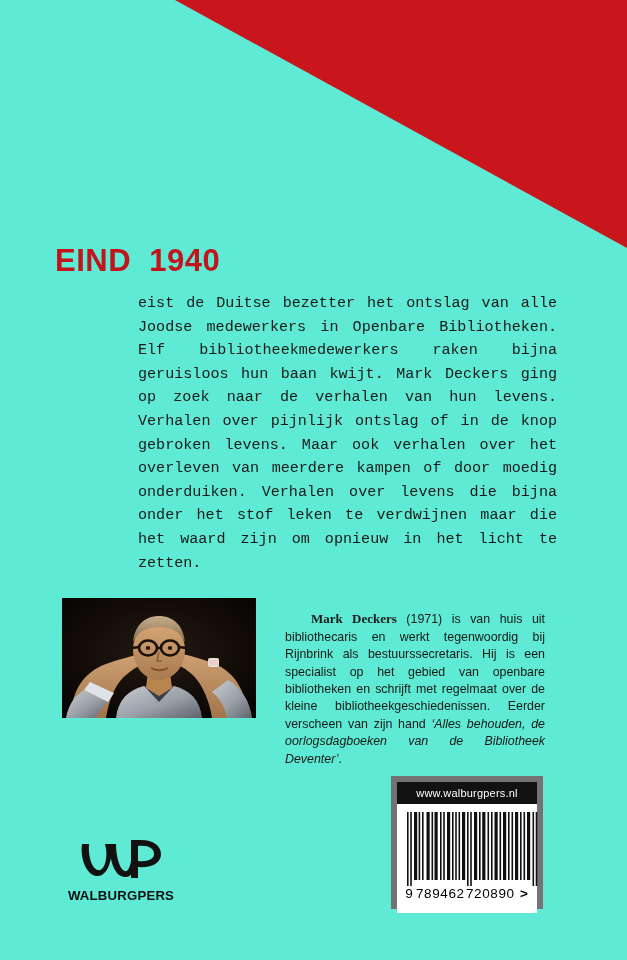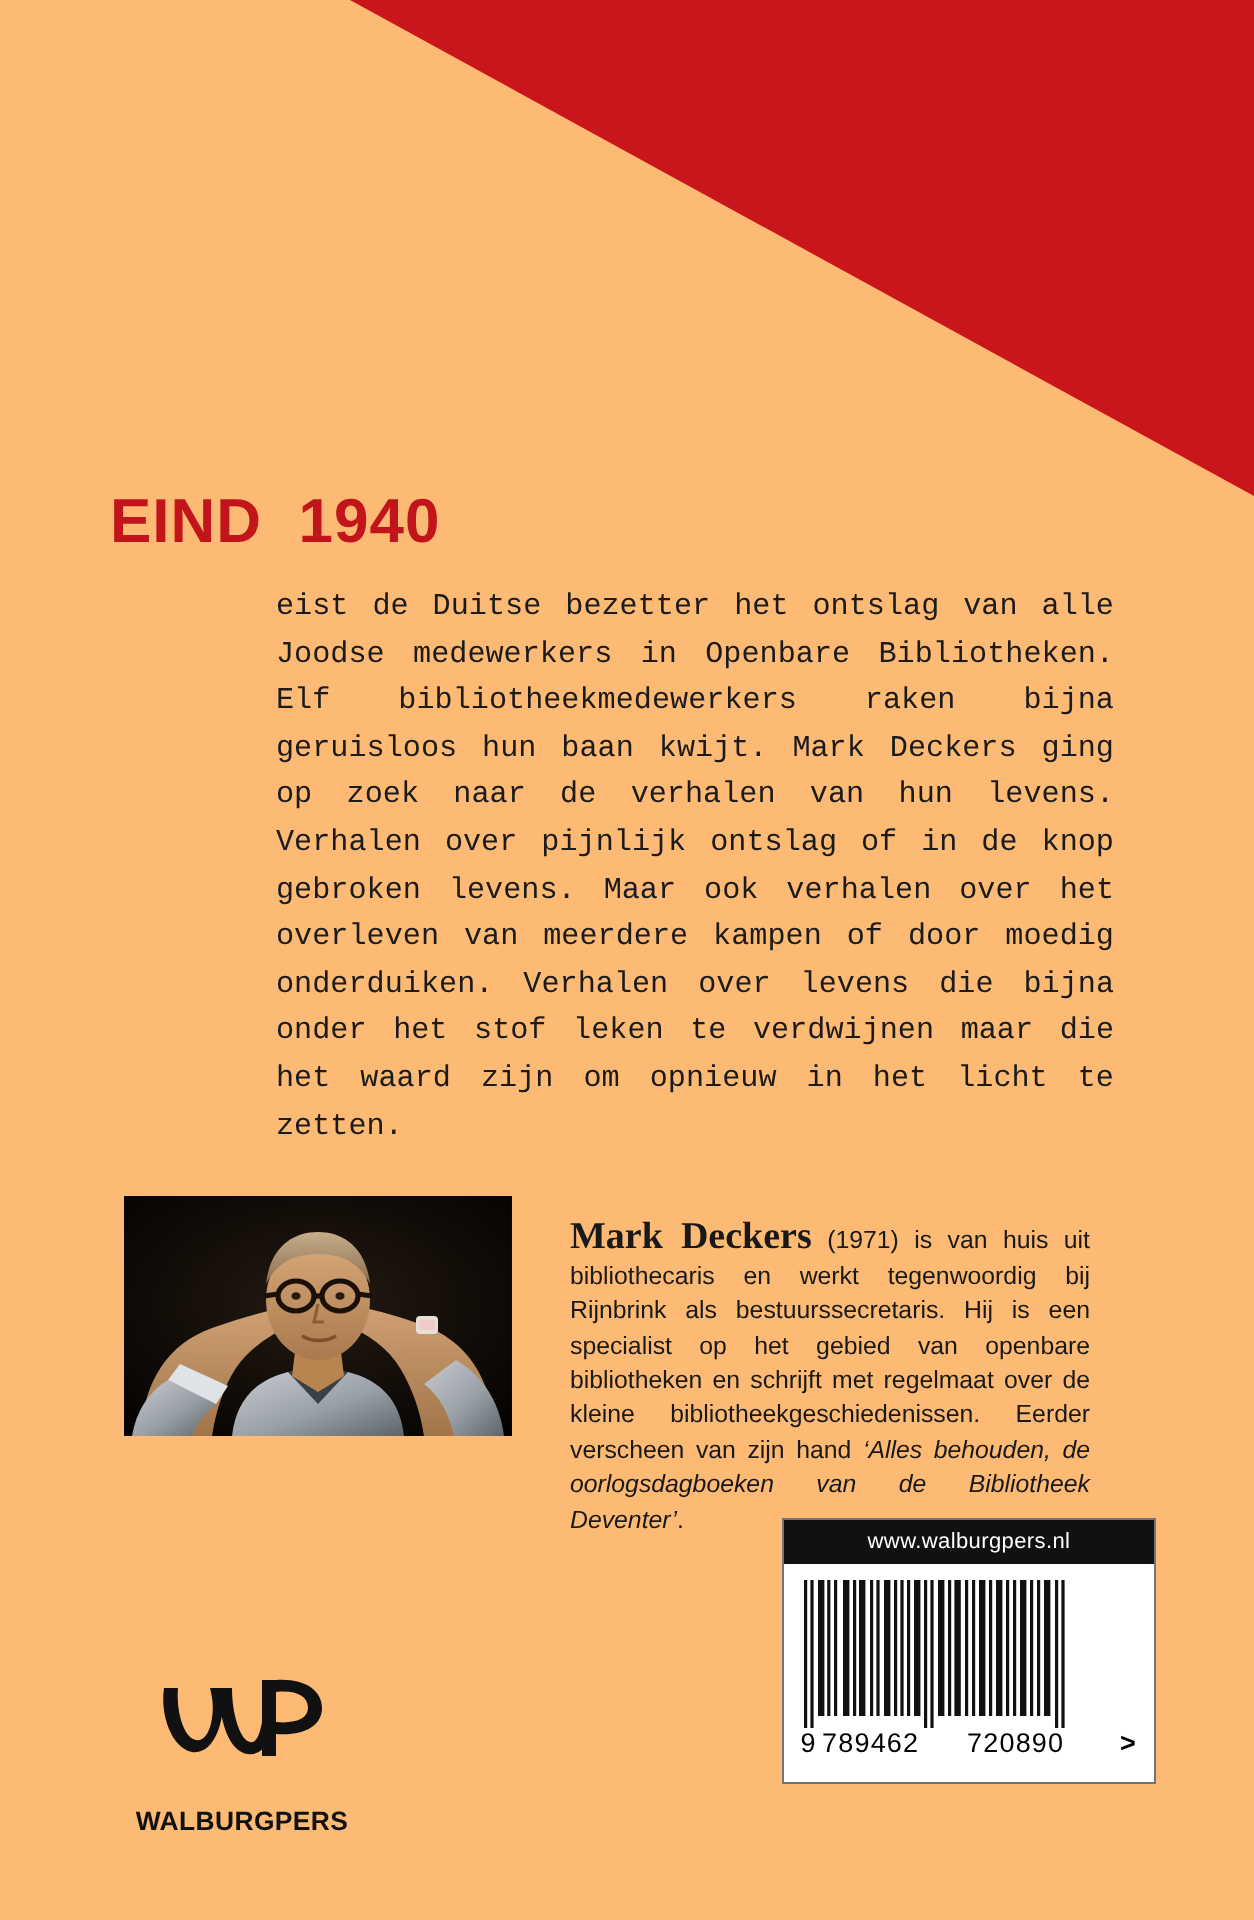--- a/index.html
+++ b/index.html
@@ -4,21 +4,21 @@
 <style>
   html, body {
     margin: 0;
     padding: 0;
     background: #ffffff;
   }
   #cover {
     position: relative;
     width: 627px;
     height: 960px;
-    background: #fdba74;
+    background: #5eead4;
     overflow: hidden;
     font-family: "Liberation Serif", serif;
   }
   
   #red-corner {
     position: absolute;
     top: 0;
     left: 0;
     width: 627px;
     height: 260px;
@@ -69,50 +69,51 @@
     font-family: "Liberation Sans", sans-serif;
     font-size: 12.4px;
     line-height: 17.4px;
     color: #191919;
     text-align: justify;
     text-justify: inter-word;
   }
   #author-bio .name {
     font-family: "Liberation Serif", serif;
     font-weight: bold;
-    font-size: 19px;
+    font-size: 13px;
+    margin-left: 26px;
   }
   #author-bio .title {
     font-style: italic;
   }
   
   #publisher-logo {
     position: absolute;
     left: 62px;
     top: 836px;
     width: 118px;
     text-align: center;
   }
   #publisher-logo .wordmark {
     font-family: "Liberation Sans", sans-serif;
     font-weight: bold;
     font-size: 13.2px;
     letter-spacing: 0.2px;
     color: #111111;
-    margin-top: 16px;
+    margin-top: 2px;
   }
   
   #barcode-block {
     position: absolute;
     left: 391px;
-    top: 759px;
-    width: 187px;
+    top: 776px;
+    width: 152px;
     height: 133px;
     background: #ffffff;
-    border: 1px solid #737373;
+    border: 6px solid #737373;
     box-sizing: border-box;
   }
   #barcode-url-bar {
     height: 22px;
     background: #111111;
     color: #ffffff;
     font-family: "Liberation Sans", sans-serif;
     font-size: 11px;
     letter-spacing: 0.2px;
     display: flex;

